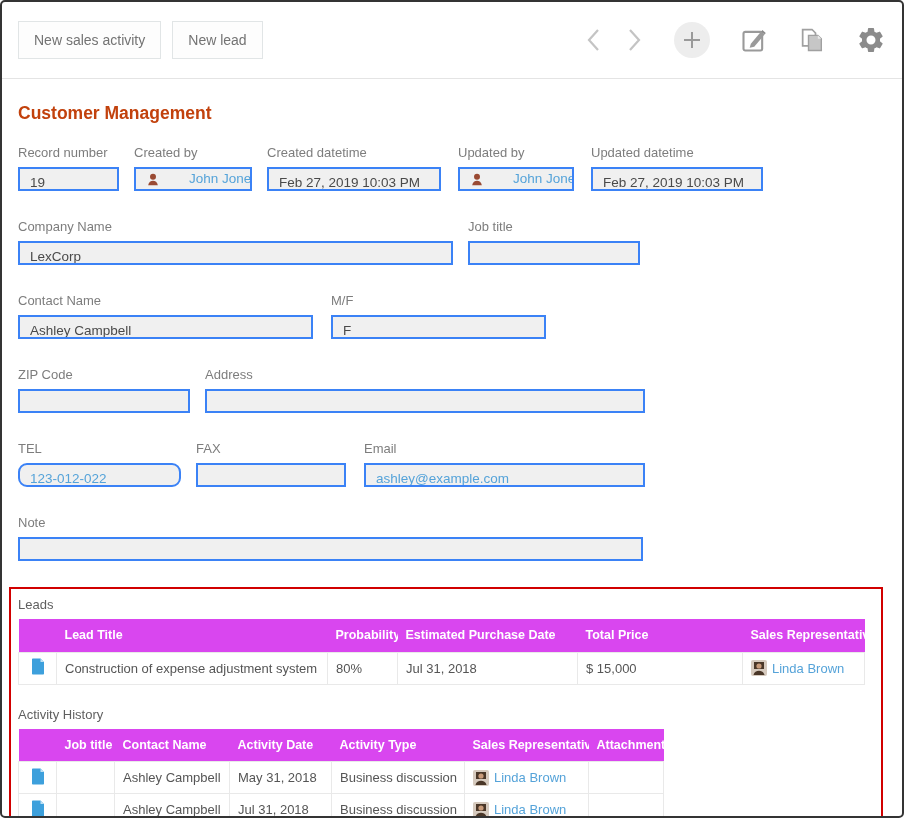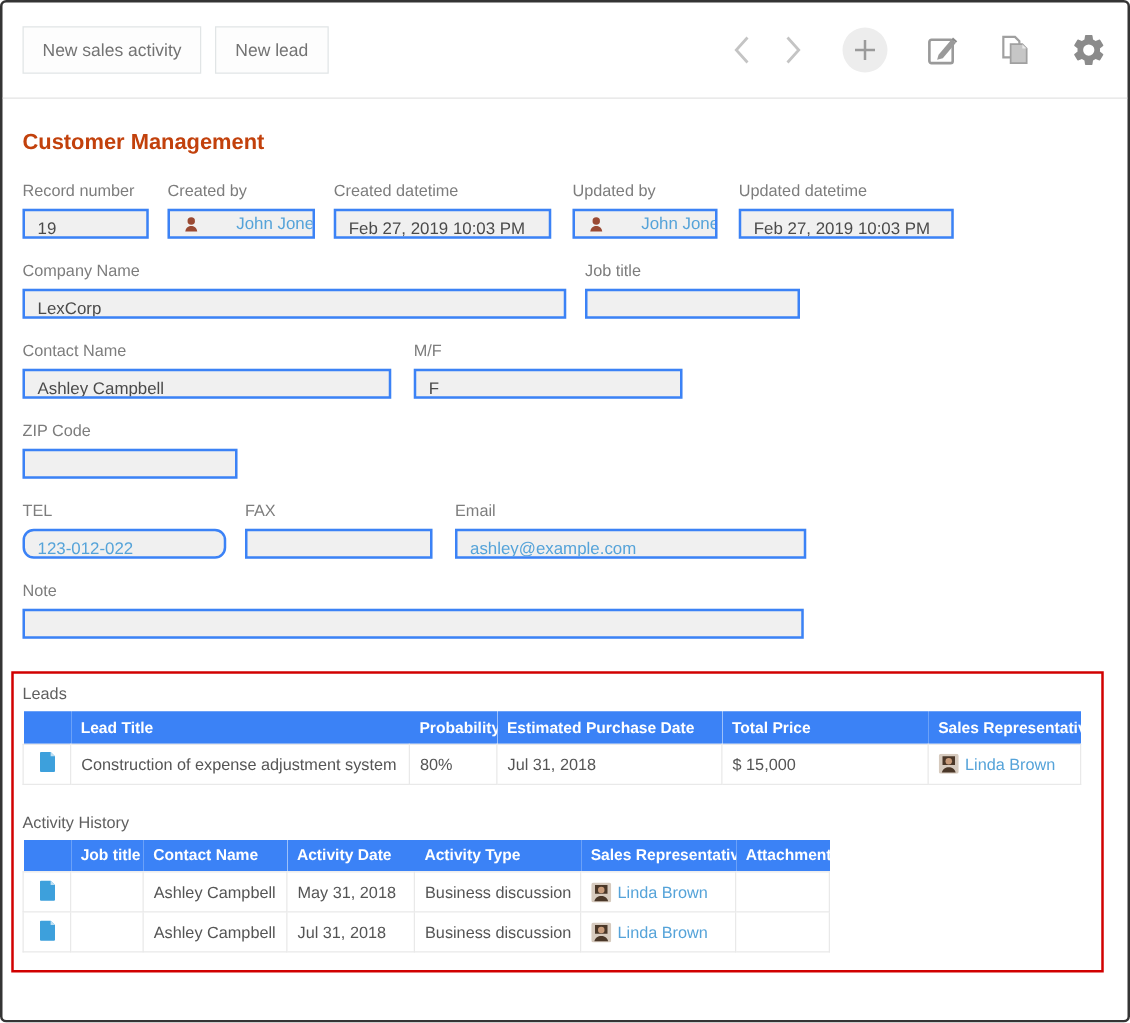--- a/index.html
+++ b/index.html
@@ -13,35 +13,35 @@
   .tb-btn { height:38px; padding:0 15px; background:#fdfdfd; border:1px solid #e1e5e6; color:#737373; font-size:14px; font-family:inherit; margin-right:11px; cursor:pointer; }
   .toolbar-right { margin-left:auto; display:flex; align-items:center; }
   .nav-ic { margin-left:20px; display:flex; align-items:center; cursor:pointer; }
   .nav-ic.gap { margin-left:30px; }
   .plus-circle { width:36px; height:36px; border-radius:50%; background:#ededed; display:flex; align-items:center; justify-content:center; }
 
   
   .content { padding:0 16px; }
   h1.page-title { color:#c2410c; font-size:17.5px; font-weight:bold; margin:24px 0 21px; }
 
-  .frow { display:flex; margin-bottom:18px; }
+  .frow { display:flex; margin-bottom:28px; }
   .fgroup { display:flex; flex-direction:column; margin-right:15px; }
   .flabel { color:#7d7d7d; font-size:13px; margin-bottom:7px; white-space:nowrap; }
   .fbox { height:24px; background:#f0f0f0; border:2px solid #3b82f6; font-size:13.5px; color:#4a4a4a; padding:0 10px; line-height:28px; white-space:nowrap; overflow:hidden; }
   .fbox .link { color:#55a3d9; }
   .userbox { display:flex; align-items:center;gap:24px; }
   .userbox svg { margin-right:5px; flex:0 0 auto; }
 
   
   .red-box { border:2px solid #d10000; margin:26px 0 0 -9px; width:874px; padding:8px 0 14px 7px; }
   .section-label { color:#5f5f5f; font-size:13px; margin-bottom:7px; }
   .section-label.second { margin-top:22px; }
 
   table.grid { border-collapse:collapse; table-layout:fixed; font-size:13px; color:#555; }
-  table.grid thead th { background:#3b82f6; color:#fff; font-weight:bold; font-size:12.5px; height:26px; padding:0 8px; text-align:left; white-space:nowrap; overflow:hidden; }
+  table.grid thead th { background:#d946ef; color:#fff; font-weight:bold; font-size:12.5px; height:33px; padding:0 8px; text-align:left; white-space:nowrap; overflow:hidden; }
   table.grid tbody td { background:#fff; border:1px solid #e9e9e9; height:32px; padding:0 8px; white-space:nowrap; overflow:hidden; }
   table.grid td.icon-cell { text-align:center; padding:0; }
   table.grid td.num { text-align:left; }
   .rep { display:flex; align-items:center; color:#55a3d9; }
   .rep svg { margin-right:5px; flex:0 0 auto; }
 </style>
 </head>
 <body>
 
 <div class="window">
@@ -146,20 +146,24 @@
       <div class="fgroup">
         <span class="flabel">M/F</span>
         <div class="fbox" style="width:215px;">F</div>
       </div>
     </div>
 
     <div class="frow">
       <div class="fgroup">
         <span class="flabel">ZIP Code</span>
         <div class="fbox" style="width:172px;"></div>
+      </div>
+      <div class="fgroup">
+        <span class="flabel">Address</span>
+        <div class="fbox" style="width:440px;"></div>
       </div>
     </div>
 
     <div class="frow">
       <div class="fgroup">
         <span class="flabel">TEL</span>
         <div class="fbox" style="width:163px;border-radius:9px;"><a class="link">123-012-022</a></div>
       </div>
       <div class="fgroup" style="margin-right:18px;">
         <span class="flabel">FAX</span>

